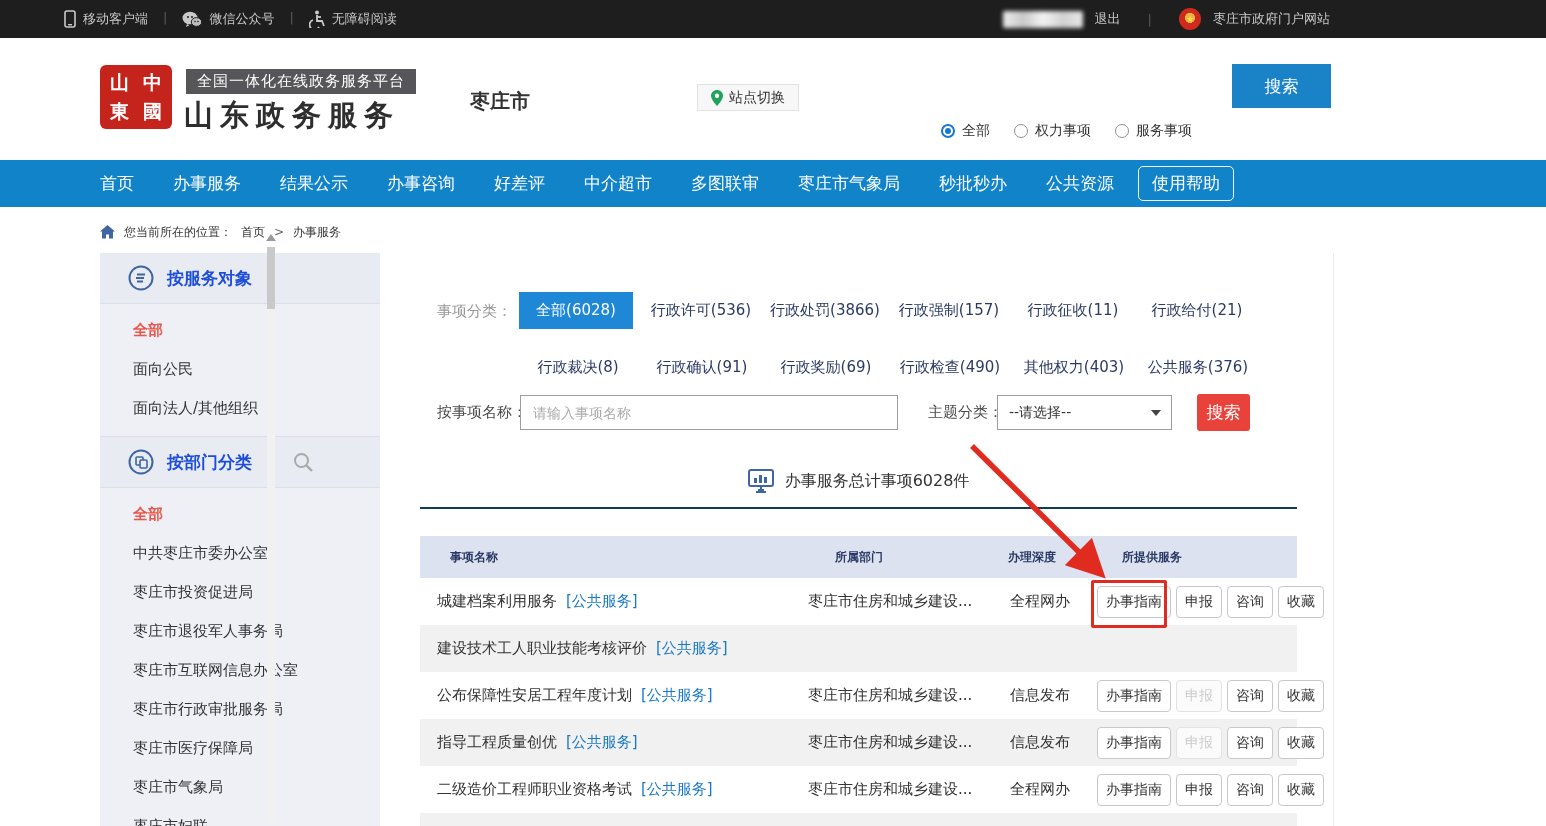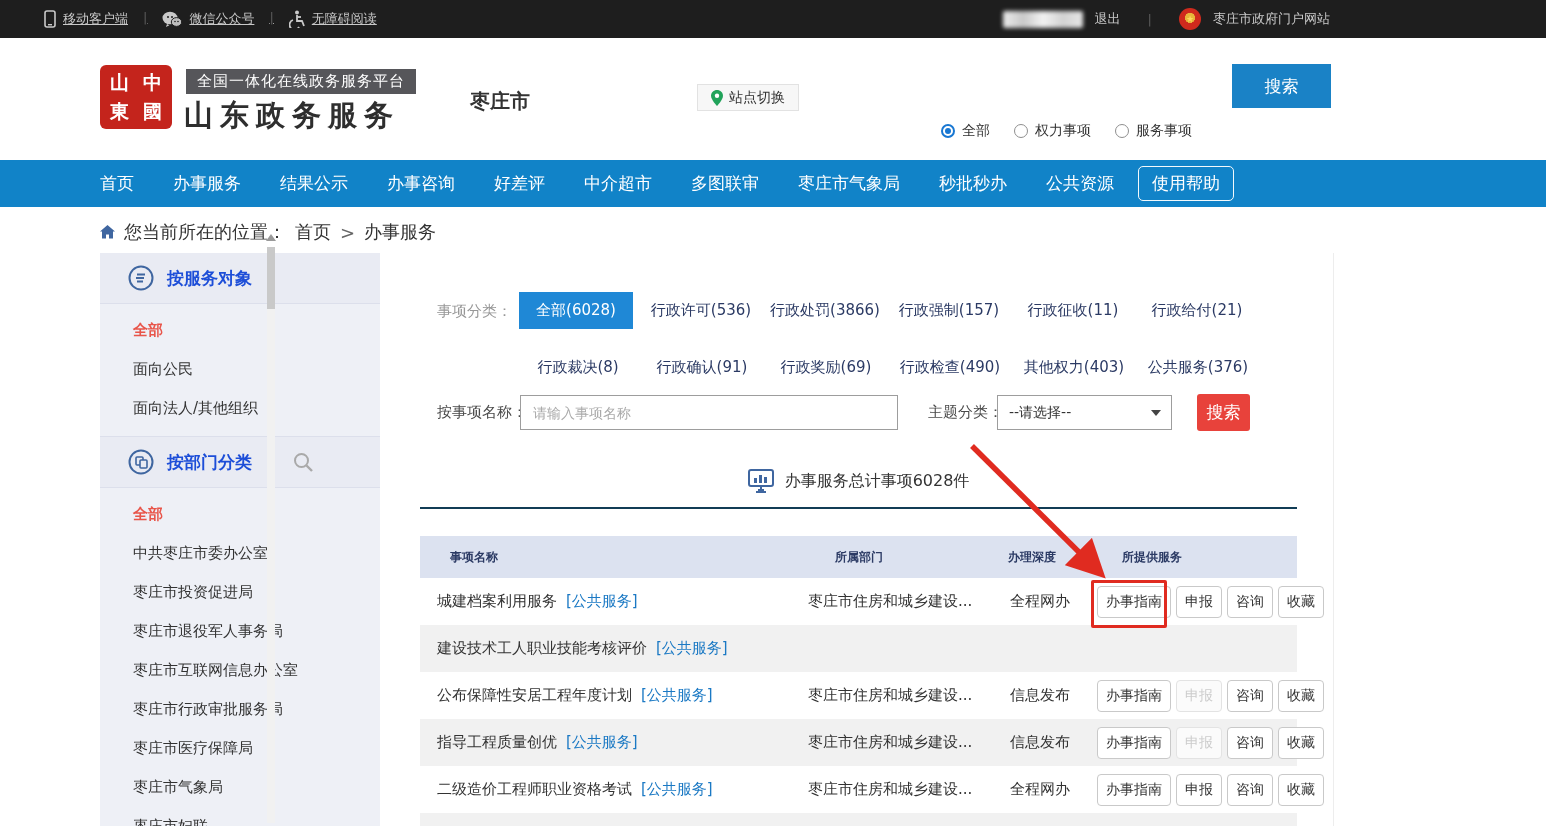--- a/index.html
+++ b/index.html
@@ -3,21 +3,21 @@
 <meta charset="utf-8">
 <style>
   * { box-sizing: border-box; margin: 0; padding: 0; }
   html,body { width:1546px; height:826px; overflow:hidden; background:#fff;
     font-family:"DejaVu Sans","Liberation Sans",sans-serif; }
   body { position:relative; }
 
   
   .topbar { position:absolute; left:0; top:0; width:1546px; height:38px; background:#1e1e1e;
     display:flex; align-items:center; color:#c9c9c9; font-size:13px; }
-  .topbar-links { display:flex; align-items:flex-start; margin-left:44px;text-decoration:underline; }
+  .topbar-links { display:flex; align-items:flex-start; margin-left:64px; }
   .tb-item { display:flex; align-items:center; gap:7px; }
   .tb-div { color:#5a5a5a; margin:0 15px; }
   .topbar-right { margin-left:auto; margin-right:216px; display:flex; align-items:center; gap:12px; }
   .user-blur { width:80px; height:17px; border-radius:2px; filter:blur(2px);
     background:linear-gradient(90deg,#ededed,#c9c9c9,#f2f2f2,#d2d2d2,#e7e7e7); }
   .emblem { width:22px; height:22px; border-radius:50%;
     background:radial-gradient(circle at 50% 45%, #e8b63a 0 30%, #cf2a1d 32% 100%);
     display:inline-flex; align-items:center; justify-content:center; color:#ffd95e; font-size:9px; }
 
   
@@ -51,21 +51,21 @@
   
   .nav { position:absolute; left:0; top:160px; width:1546px; height:47px; background:#1183c8;
     display:flex; align-items:center; color:#fff; }
   .nav-list { display:flex; align-items:center; margin-left:100px; gap:39px; font-size:17px; }
   .nav-item { cursor:pointer; white-space:nowrap; }
   .nav-help { margin-left:24px; border:1px solid rgba(255,255,255,.95); border-radius:5px;
     padding:5px 13px; font-size:17px; cursor:pointer; }
 
   
   .breadcrumb { position:absolute; left:100px; top:218px; height:28px; display:flex;
-    align-items:center; gap:9px; font-size:18px; color:#333; }
+    align-items:center; gap:9px; font-size:12px; color:#333; }
   .bc-link { cursor:pointer; }
   .bc-sep { color:#666; }
 
   
   .sidebar { position:absolute; left:100px; top:253px; width:280px; height:573px;
     display:flex; flex-direction:column; overflow:hidden; }
   .sb-header { height:51px; flex:0 0 51px; background:#e9ebf3; display:flex; align-items:center;
     padding-left:28px; gap:13px; border-bottom:1px solid #dcdfeb; }
   .sb-title { font-size:17px; font-weight:bold; color:#1d4ed8; }
   .sb-search { margin-left:28px; cursor:pointer; display:flex; }

